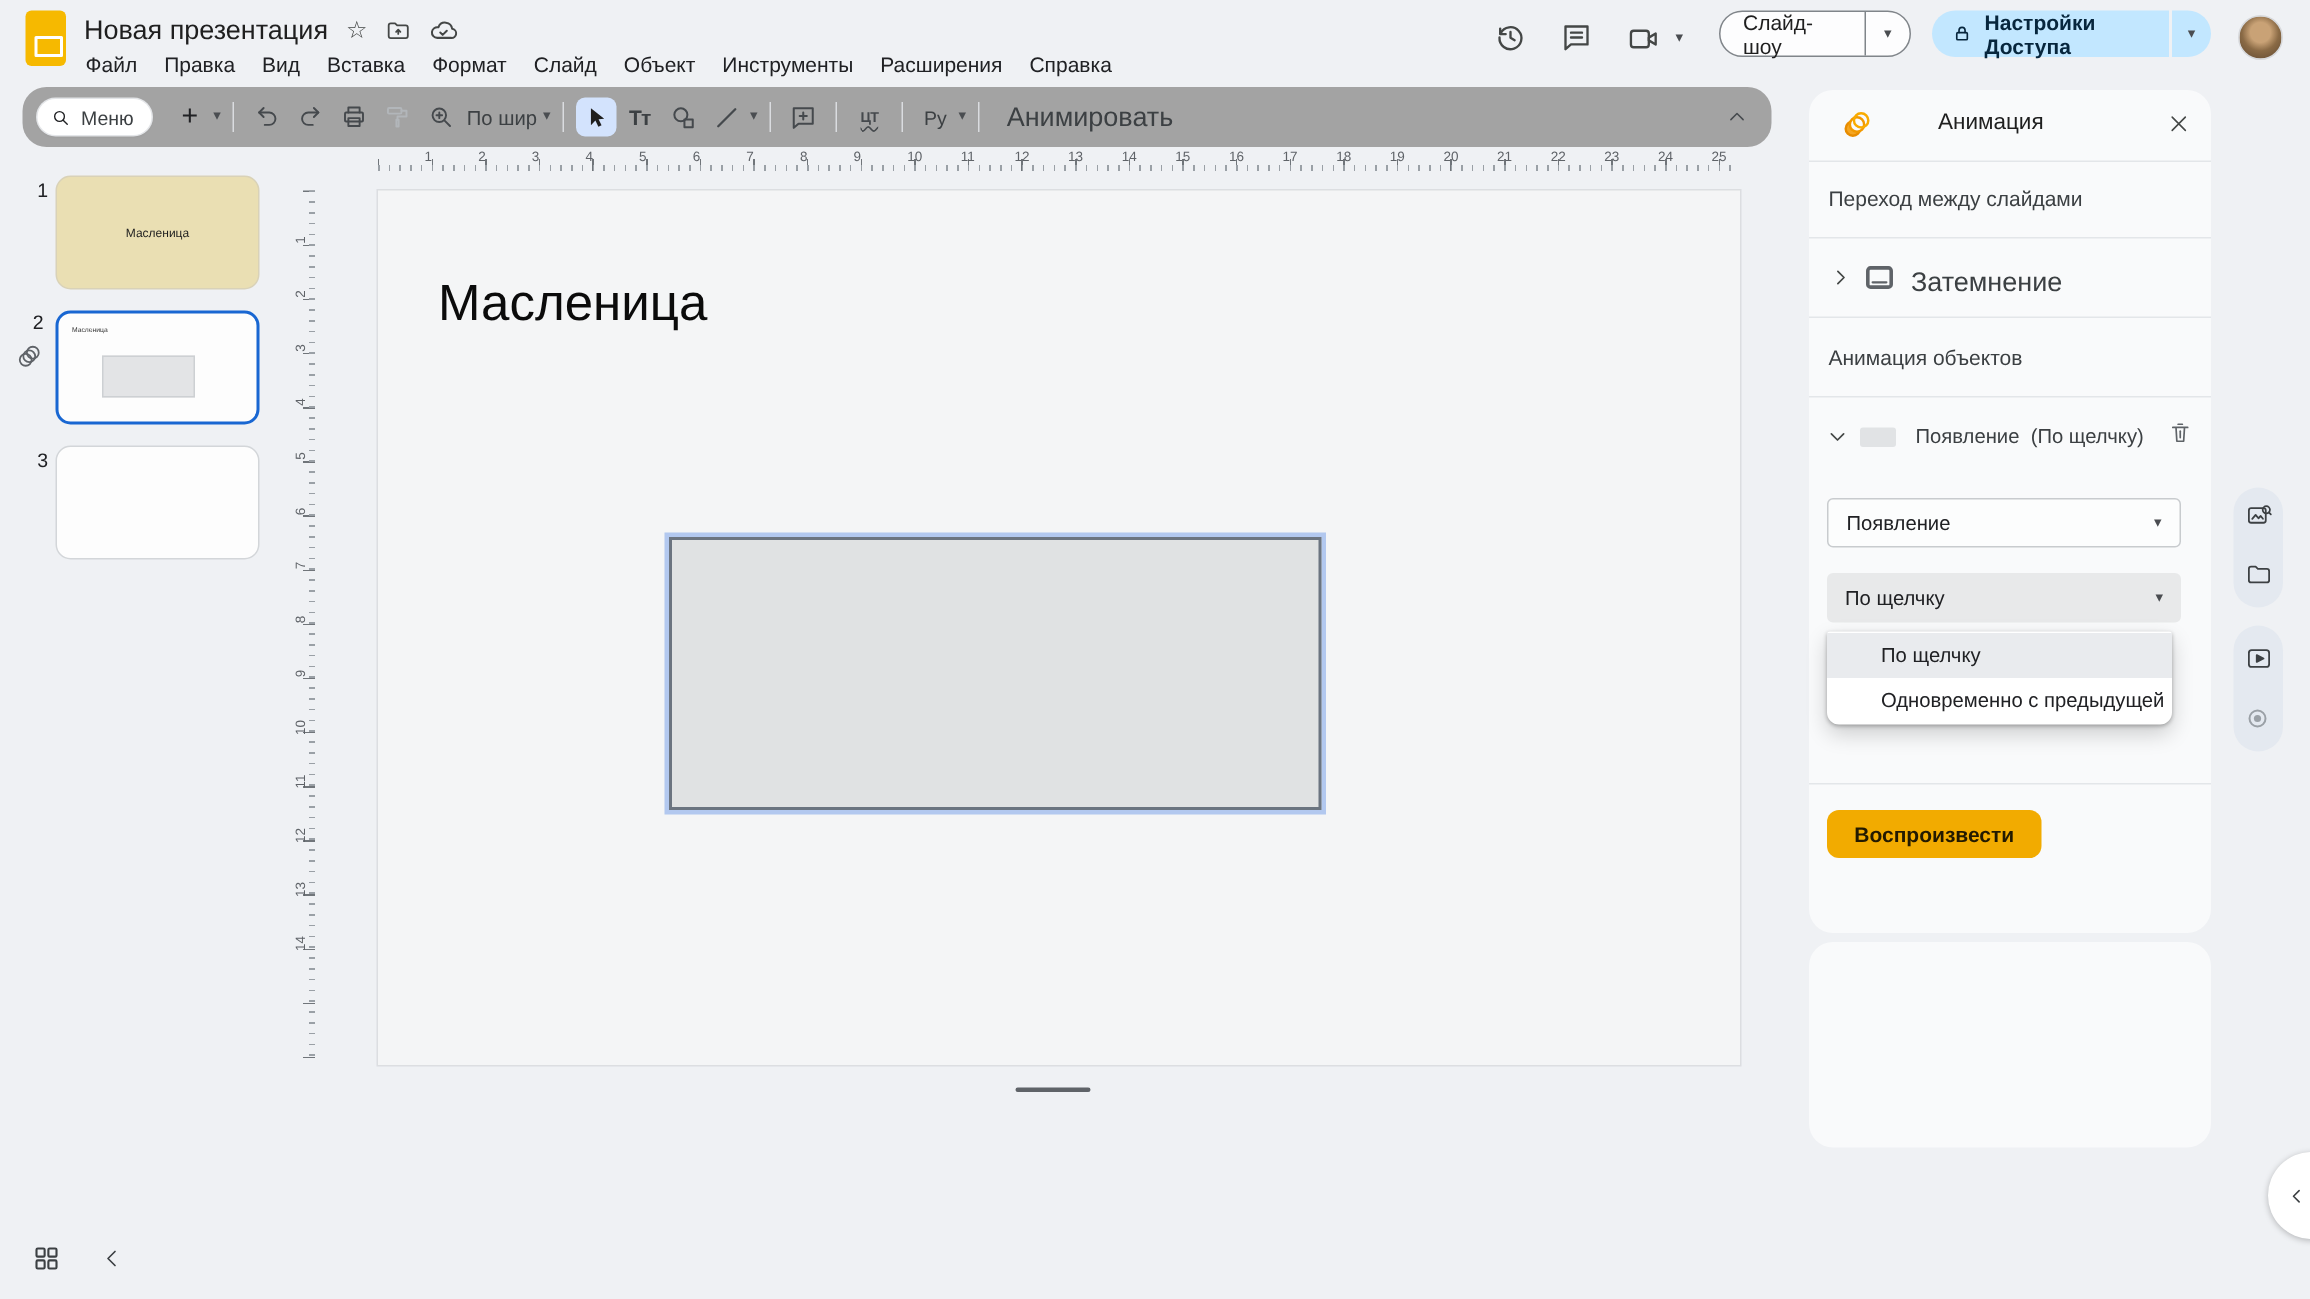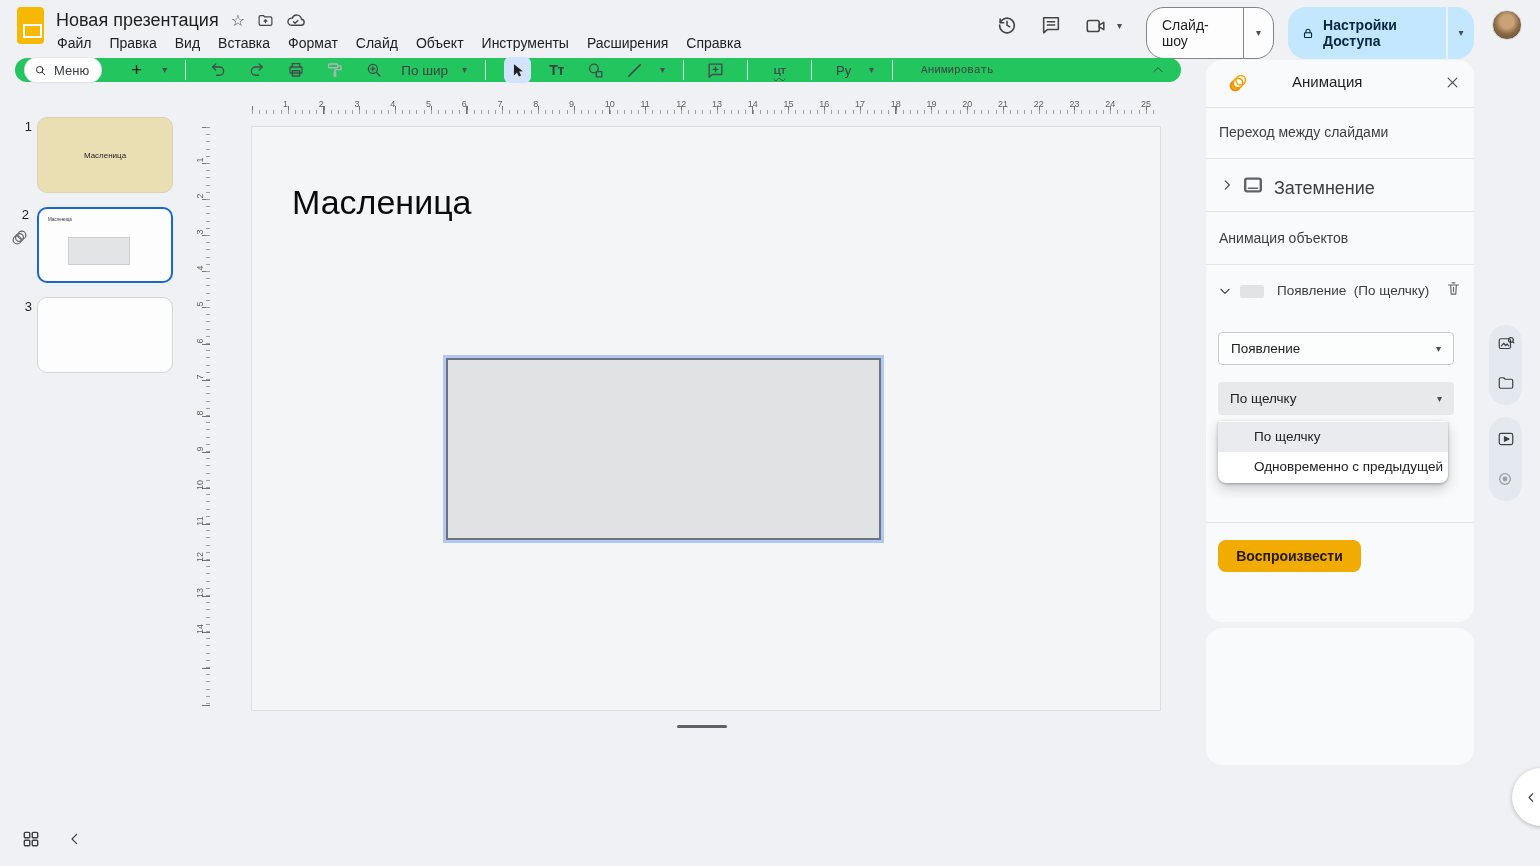--- a/index.html
+++ b/index.html
@@ -12,43 +12,43 @@
   
   .logo { left:17px; top:7px; width:27px; height:37px; background:#f6b900; border-radius:4px; }
   .logo::after { content:""; position:absolute; left:6px; top:17px; width:15px; height:10px; border:2.5px solid #fff; border-radius:1px; }
   .title-row { left:56px; top:8px; height:24px; display:flex; align-items:center; gap:12px; }
   .doc-title { font-size:18px; color:#1f1f1f; }
   .tr-ic { color:#444746; display:flex; align-items:center; }
   .menu-row { left:48px; top:31px; height:22px; display:flex; align-items:flex-end; }
   .menu-item { font-size:14px; color:#202124; padding:2px 9px; border-radius:8px; cursor:default; }
   .top-actions { right:0; top:0; height:56px; }
   .ta-ic { position:absolute; color:#444746; }
-  .pill { position:absolute; top:7px; height:52px; display:flex; align-items:stretch; border-radius:18px; font-size:14px; }
+  .pill { position:absolute; top:7px; height:31px; display:flex; align-items:stretch; border-radius:18px; font-size:14px; }
   .slideshow { left:1146px; border:1px solid #80858a; background:#fdfdfe; width:128px; }
   .slideshow .seg1 { display:flex; align-items:center; padding:0 15px; color:#1f1f1f; }
   .slideshow .seg2 { display:flex; align-items:center; justify-content:center; width:33px; border-left:1px solid #80858a; color:#444; }
   .share { left:1288px; width:186px; }
   .share .seg1 { display:flex; align-items:center; gap:9px; padding:0 14px; background:#c2e7ff; color:#07263d; border-radius:18px 0 0 18px; font-weight:bold; }
   .share .seg2 { display:flex; align-items:center; justify-content:center; width:32px; background:#c2e7ff; border-radius:0 18px 18px 0; margin-left:2px; color:#07263d; }
   .avatar { left:1492px; top:10px; width:30px; height:30px; border-radius:50%; background:radial-gradient(circle at 50% 38%, #c9a276 0 30%, #8a6a45 55%, #5d4630 100%); border:1px solid #d7d9dc; }
   .caret { font-size:10px; color:#4a4d51; line-height:1; }
 
   
-  .toolbar { left:15px; top:58px; width:1166px; height:24px; background:#22c55e; border-radius:16px; display:flex; align-items:center; padding:0 10px; gap:12px; }
+  .toolbar { left:15px; top:58px; width:1166px; height:40px; background:#a3a3a3; border-radius:16px; display:flex; align-items:center; padding:0 10px; gap:2px; }
   .tb-btn { width:27px; height:26px; border-radius:6px; display:flex; align-items:center; justify-content:center; color:#45494d; flex:none; }
   .tb-btn.sel { background:#d3e3fd; color:#1b1f24; }
   .tb-btn.muted { color:#b2b6ba; }
   .tb-div { width:1px; height:20px; background:#dadce0; margin:0 6px; flex:none; }
   .menu-pill { display:flex; align-items:center; gap:7px; height:24px; padding:0 12px 0 9px; background:#fff; box-shadow:0 0 0 1px #e3e5e8, 0 1px 2px rgba(0,0,0,.08); border-radius:12px; margin-right:10px; flex:none; }
   .menu-pill span { font-size:13px; color:#3c4043; }
   .tb-text { font-size:13.5px; color:#3c4043; padding:0 2px; flex:none; }
   .glyph-tt { font-size:14px; color:#3c4043; font-weight:bold; letter-spacing:-.5px; }
   .glyph-spell { font-size:9.5px; color:#45494d; font-weight:bold; text-decoration:underline wavy; text-underline-offset:3px; letter-spacing:-.5px; }
   .glyph-fmt { font-size:13px; color:#3c4043; font-weight:normal; }
-  .animate-btn { font-size:11px; color:#3c4043; padding:0 10px; flex:none;font-family:Liberation Mono, monospace; }
+  .animate-btn { font-size:18px; color:#3c4043; padding:0 10px; flex:none; }
   .tb-collapse { margin-left:auto; margin-right:6px; color:#45494d; }
 
   
   .slide-num { position:absolute; width:20px; text-align:right; font-size:13px; color:#202124; }
   .thumb { position:absolute; left:37px; width:136px; height:76px; border-radius:10px; background:#fdfdfd; border:1px solid #d3d6d9; }
   .thumb1 { background:#eadfb3; border-color:#d9d2b8; display:flex; align-items:center; justify-content:center; }
   .thumb1 .t1-label { font-size:8px; color:#1f1f1f; }
   .thumb2 { border:2px solid #1967d2; }
   .t2-label { position:absolute; left:9px; top:8px; font-size:4.5px; color:#333; }
   .t2-rect { position:absolute; left:29px; top:28px; width:62px; height:28px; background:#e3e4e6; border:1px solid #cdd0d3; }

